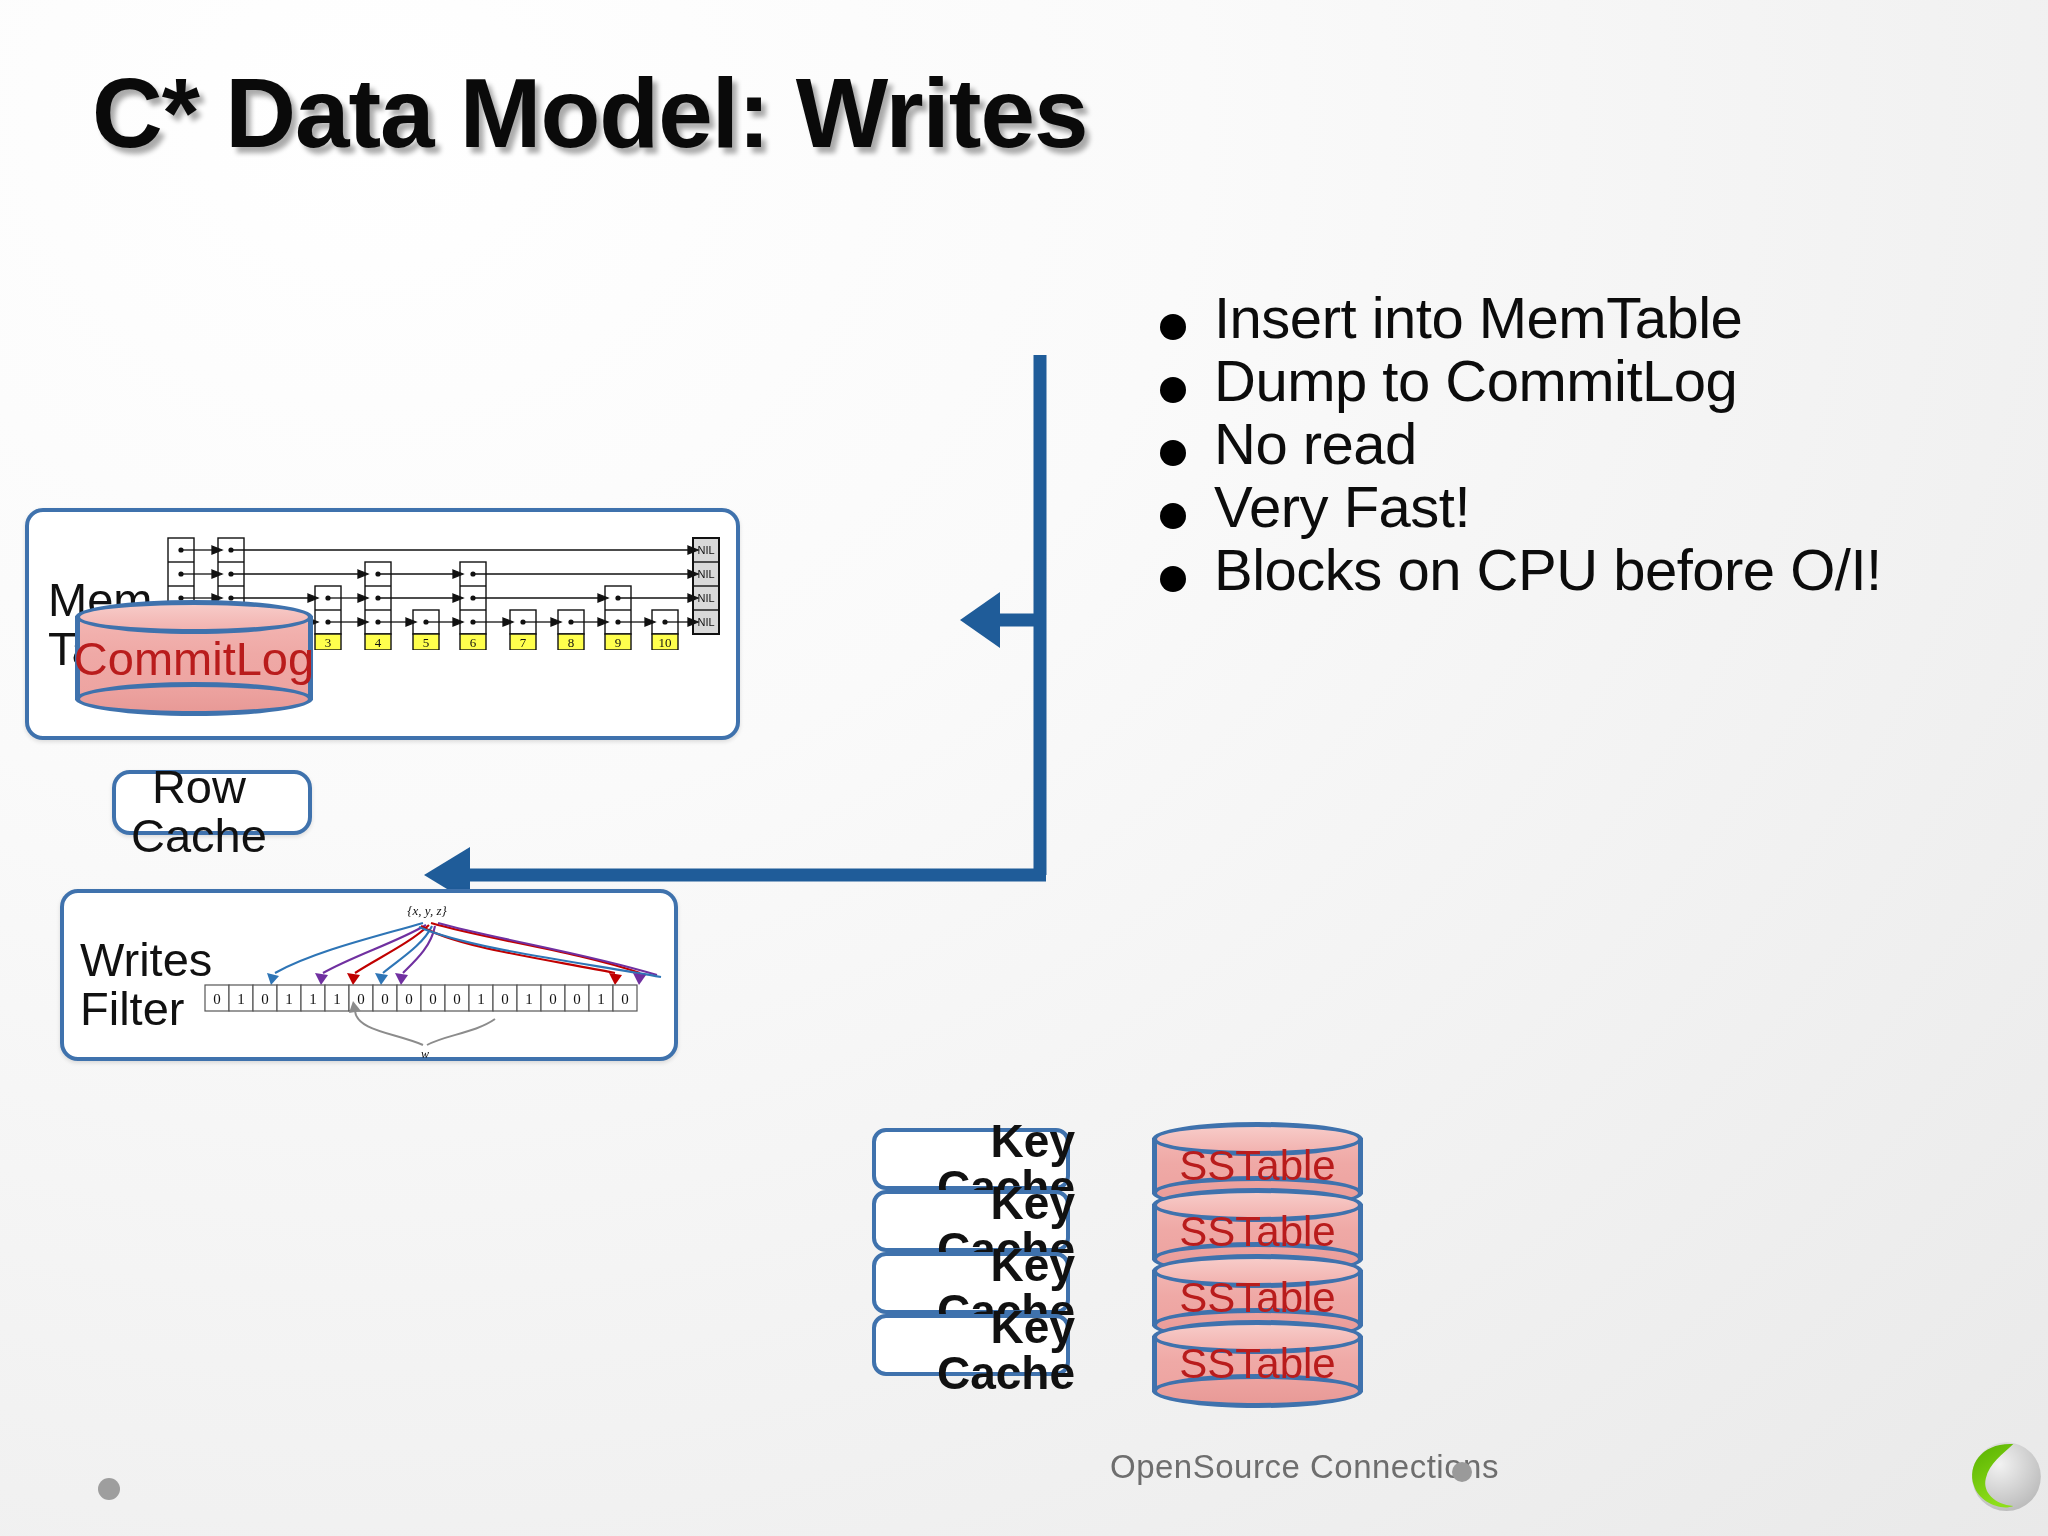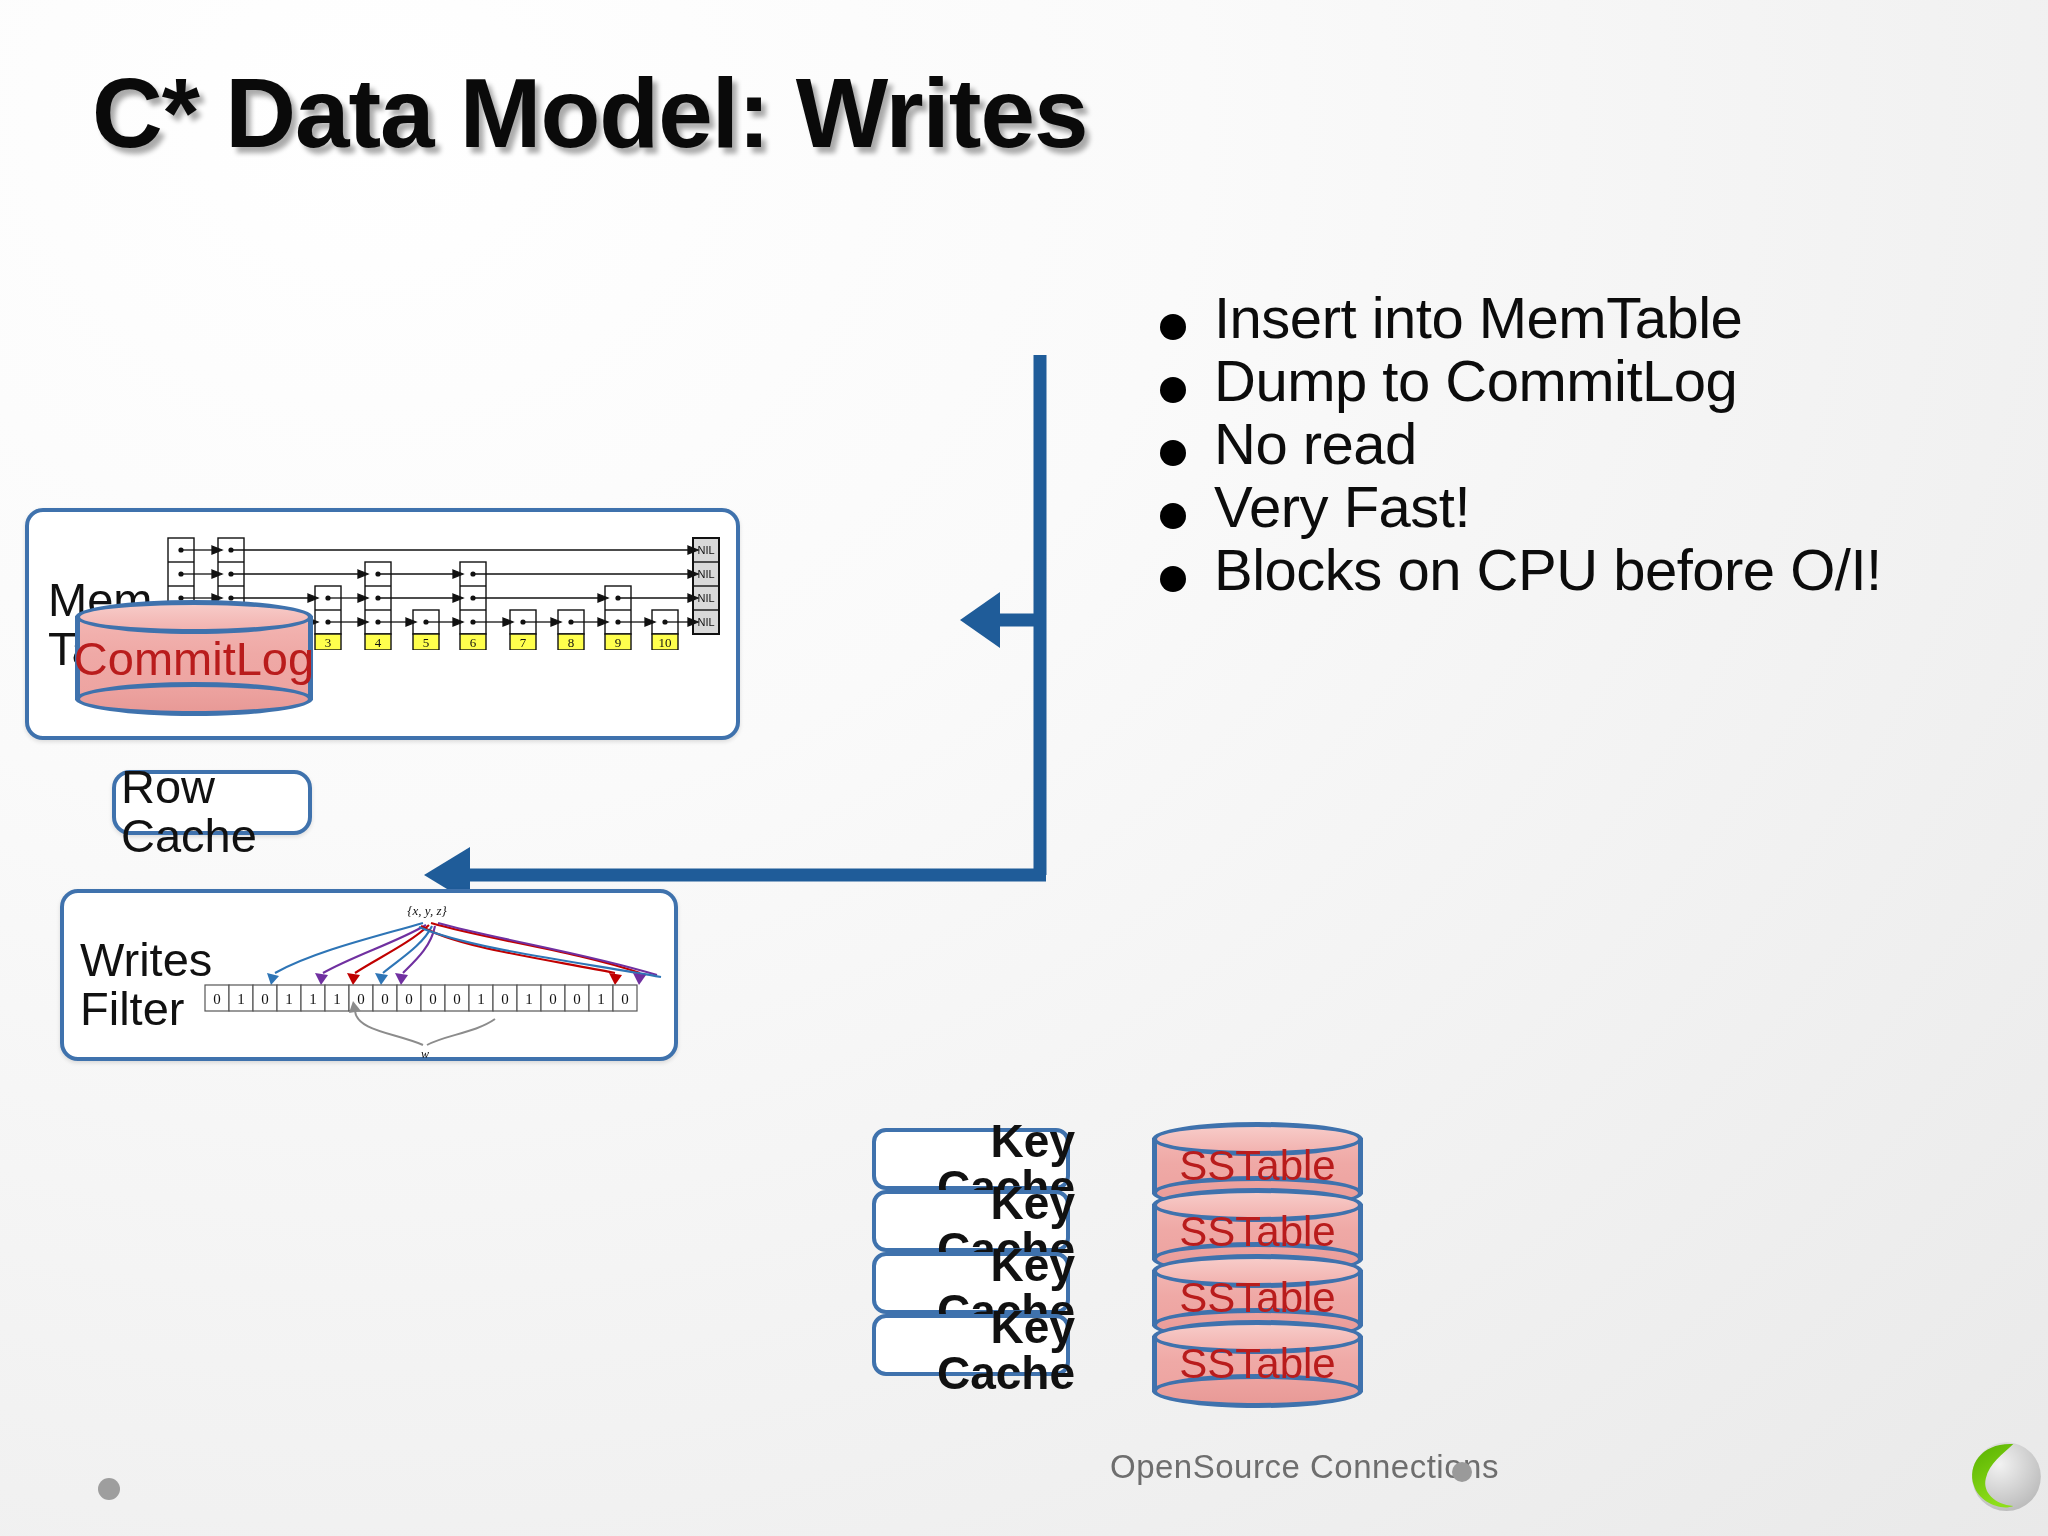--- a/index.html
+++ b/index.html
@@ -60,21 +60,21 @@
   .cyl .cyl-text{
     position:absolute;left:0;right:0;top:50%;transform:translateY(-50%);
     text-align:center;font-size:47px;color:#b91c1c;white-space:nowrap;font-weight:300;
   }
 
   #commitlog-cyl{left:75px;top:600px;width:238px;height:116px;}
   #commitlog-cyl .cyl-text{left:-20px;right:-20px;}
 
   
   #rowcache-box{left:112px;top:770px;width:200px;height:65px;}
-  #rowcache-label{left:121px;top:762px;}
+  #rowcache-label{left:131px;top:762px;text-align:center;}
 
   
   #bloom-box{left:60px;top:889px;width:618px;height:172px;}
   #bloom-label{left:80px;top:935px;}
   #bloom-diagram{position:absolute;left:195px;top:893px;width:470px;height:165px;}
 
   
   #connectors{position:absolute;left:0;top:0;width:2048px;height:1536px;pointer-events:none;}
 
   

